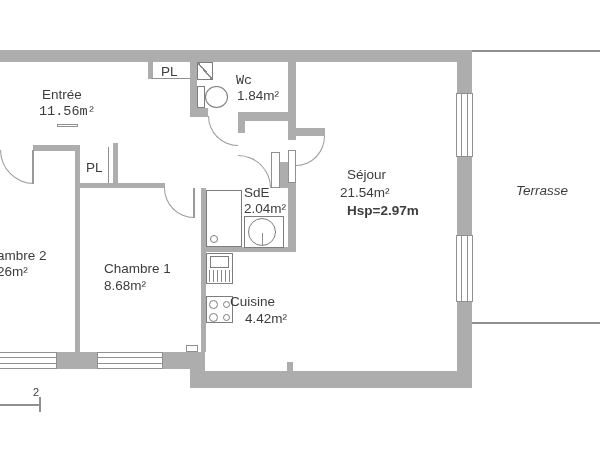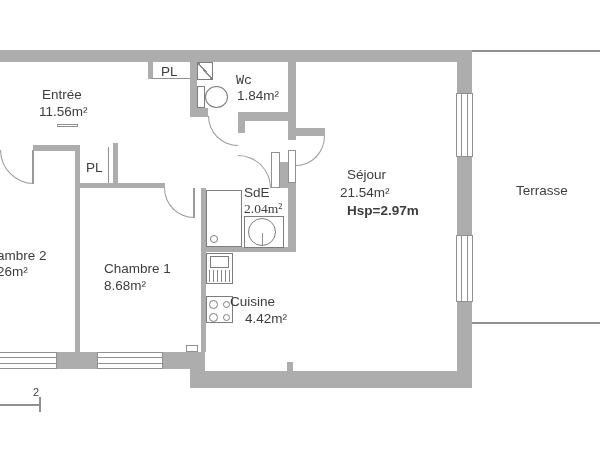--- a/index.html
+++ b/index.html
@@ -103,39 +103,39 @@
 
   <div class="fixture" style="left:244px;top:216px;width:40px;height:32px;"></div>
   <div class="fixture round" style="left:248px;top:218px;width:28px;height:28px;"></div>
   <div class="thinline" style="left:262px;top:233px;width:1px;height:13px;"></div>
 
   <div class="thinline" style="left:0;top:404px;width:40px;height:2px;"></div>
   <div class="thinline" style="left:39px;top:397px;width:2px;height:15px;"></div>
   <div class="lbl small" style="left:33px;top:385px;">2</div>
 
   <div class="lbl" style="left:42px;top:87px;">Entrée</div>
-  <div class="lbl" style="left:39px;top:104px;">11.56m²</div>
+  <div class="lbl" style="left:39px;top:104px;font-family:Liberation Mono, monospace;">11.56m²</div>
 
   <div class="lbl" style="left:161px;top:64px;">PL</div>
   <div class="lbl" style="left:86px;top:160px;">PL</div>
 
   <div class="lbl" style="left:236px;top:73px;font-family:Liberation Mono, monospace;">Wc</div>
   <div class="lbl" style="left:237px;top:88px;">1.84m²</div>
 
   <div class="lbl" style="left:347px;top:167px;">Séjour</div>
   <div class="lbl" style="left:340px;top:185px;">21.54m²</div>
   <div class="lbl" style="left:347px;top:203px;font-weight:bold;">Hsp=2.97m</div>
 
-  <div class="lbl" style="left:516px;top:183px;">Terrasse</div>
+  <div class="lbl" style="left:516px;top:183px;font-style:italic;">Terrasse</div>
 
   <div class="lbl" style="left:-3px;top:248px;">ambre 2</div>
   <div class="lbl" style="left:-3px;top:264px;">26m²</div>
 
   <div class="lbl" style="left:104px;top:261px;">Chambre 1</div>
   <div class="lbl" style="left:104px;top:278px;">8.68m²</div>
 
   <div class="lbl" style="left:244px;top:185px;">SdE</div>
-  <div class="lbl" style="left:244px;top:201px;font-family:Liberation Serif, serif;">2.04m²</div>
+  <div class="lbl" style="left:244px;top:201px;">2.04m²</div>
 
   <div class="lbl" style="left:230px;top:294px;">Cuisine</div>
   <div class="lbl" style="left:245px;top:311px;">4.42m²</div>
 
 </div>
 
 </body></html>

